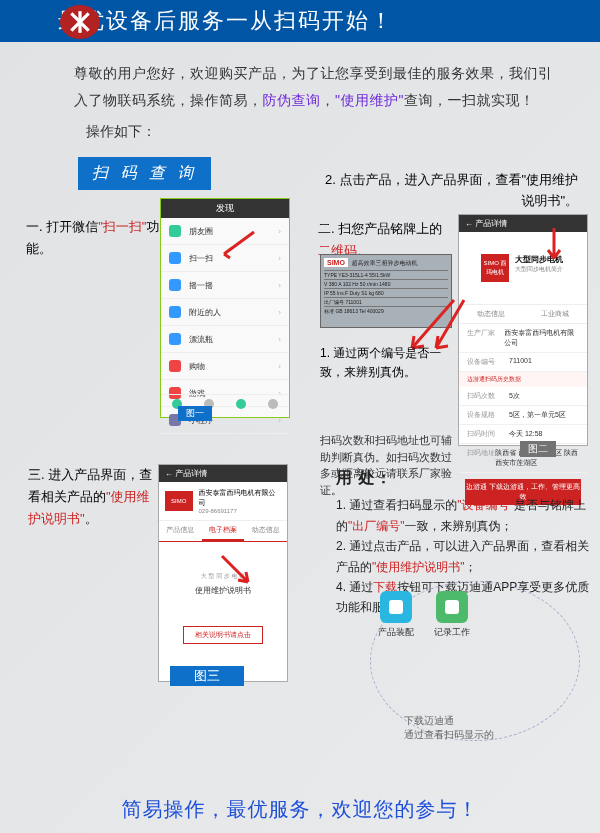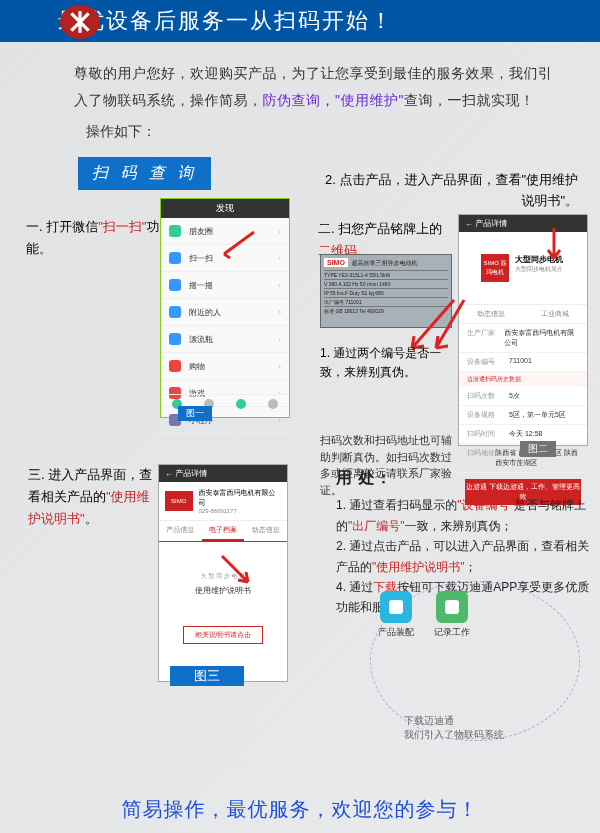--- a/index.html
+++ b/index.html
@@ -382,21 +382,21 @@
           <div class="lab">产品装配</div>
         </div>
       <div class="ai">
           <div class="box b-gr"></div>
           <div class="lab">记录工作</div>
         </div>
     </div>
   </div>
   <div class="dlnote">
     <div>下载迈迪通</div>
-    <div>我们引入了物联码系统</div>
+    <div>通过查看扫码显示的</div>
   </div>
 
 </div>
 
 <div class="footer">简易操作，最优服务，欢迎您的参与！</div>
 
 
 
 
 </body></html>

